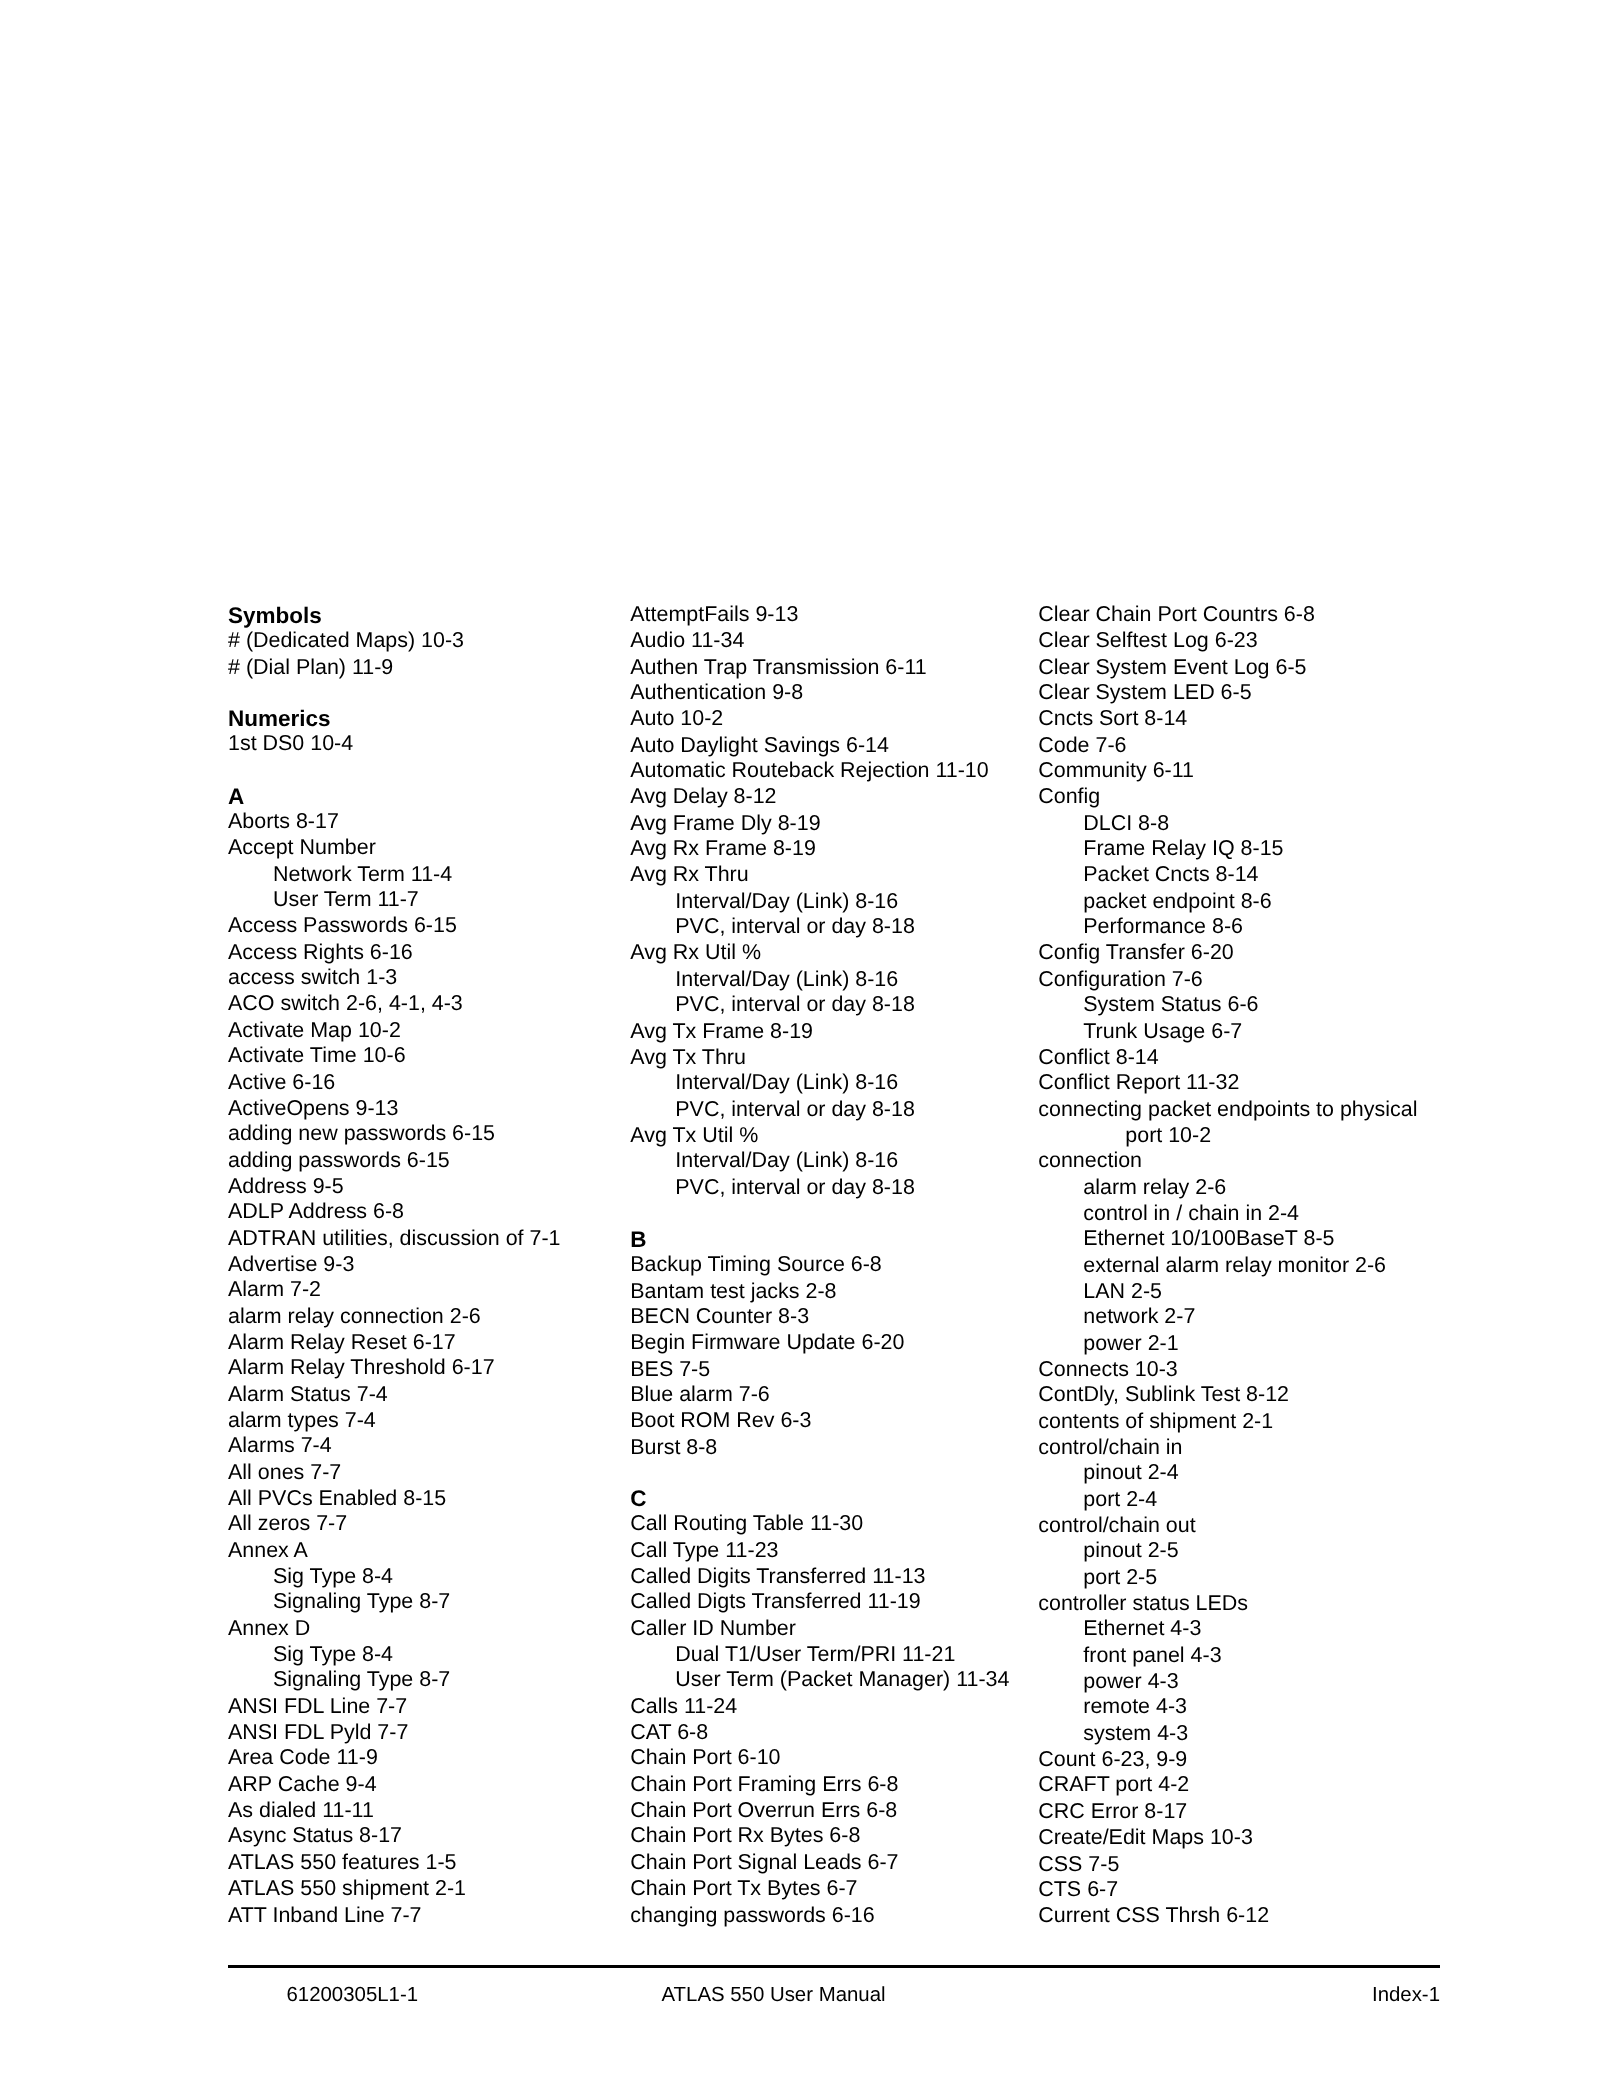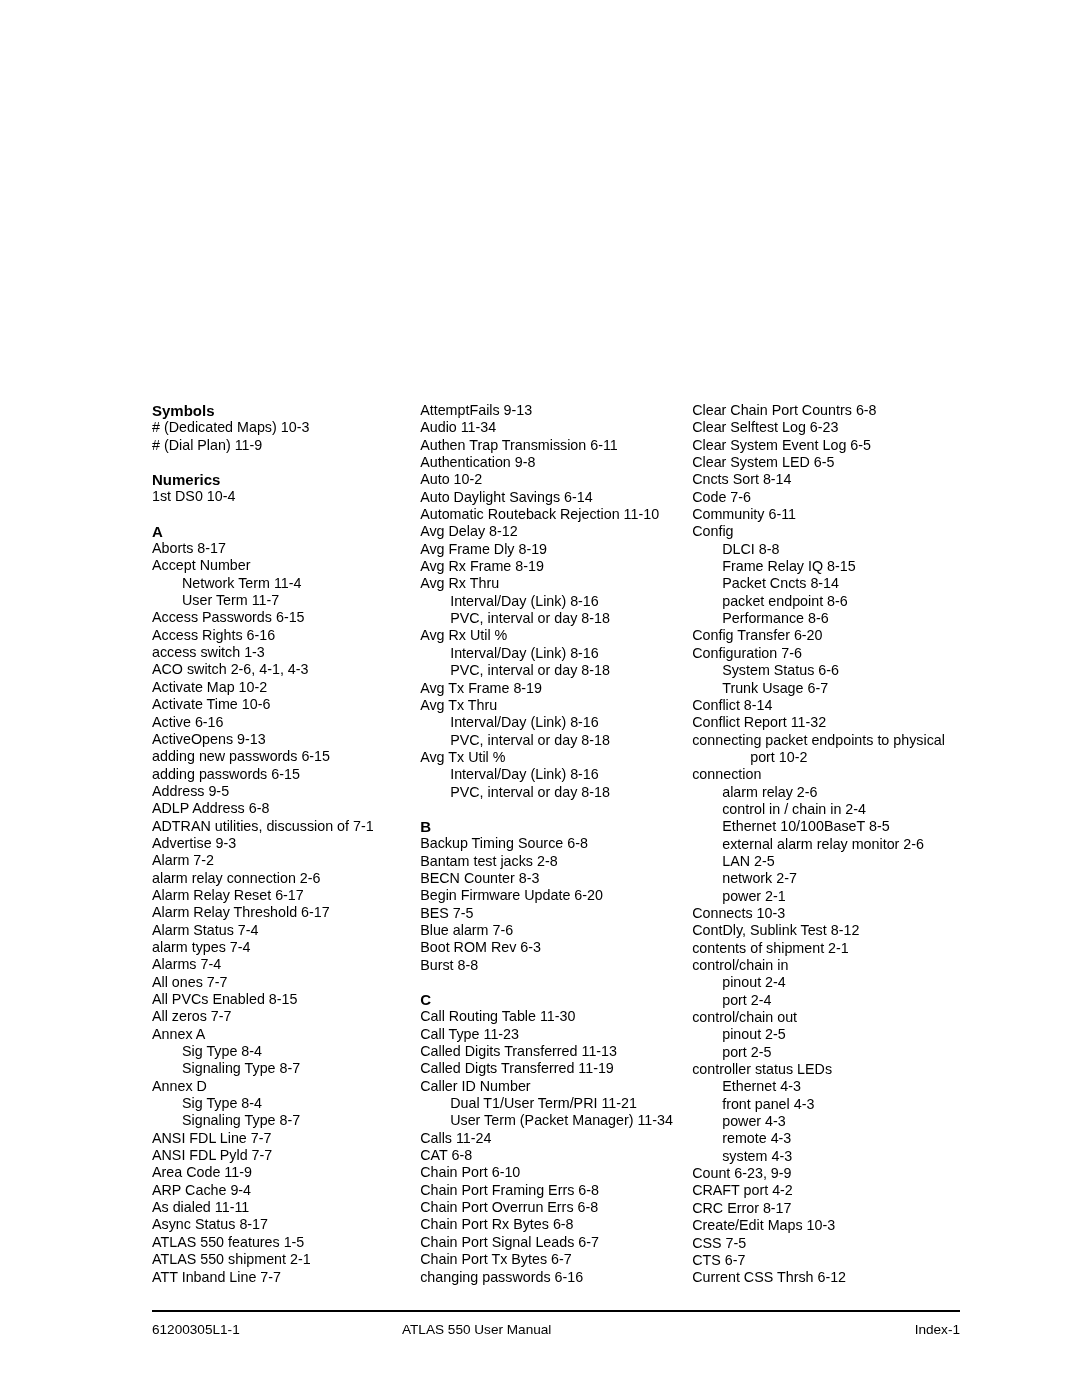--- a/index.html
+++ b/index.html
@@ -94,20 +94,21 @@
     height: 2px;
     background: #000000;
   }
   .footer-row {
     margin-top: 9px;
     display: flex;
     flex-direction: row;
     align-items: baseline;
     font-size: 13.6px;
     line-height: 18px;
+    margin-left: 39px;
   }
   .footer-left  { width: 250px; text-align: left; }
   .footer-center{ flex: 1; text-align: left; }
   .footer-right { width: 250px; text-align: right; }
 </style>
 </head>
 <body>
 
 <div class="page">
 

